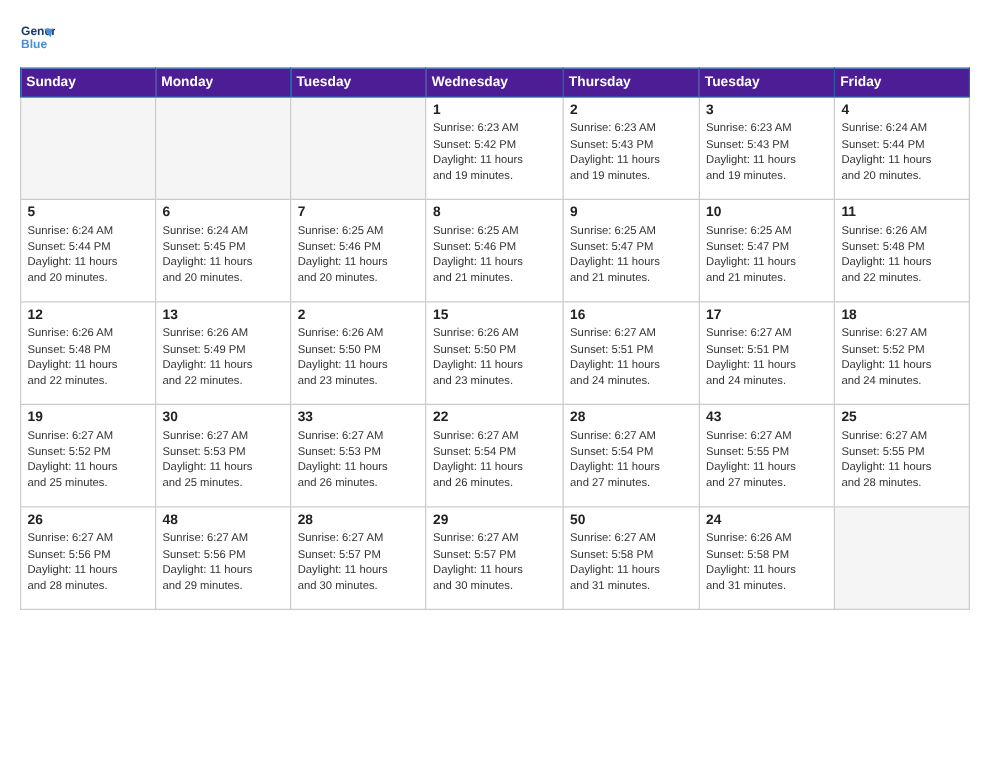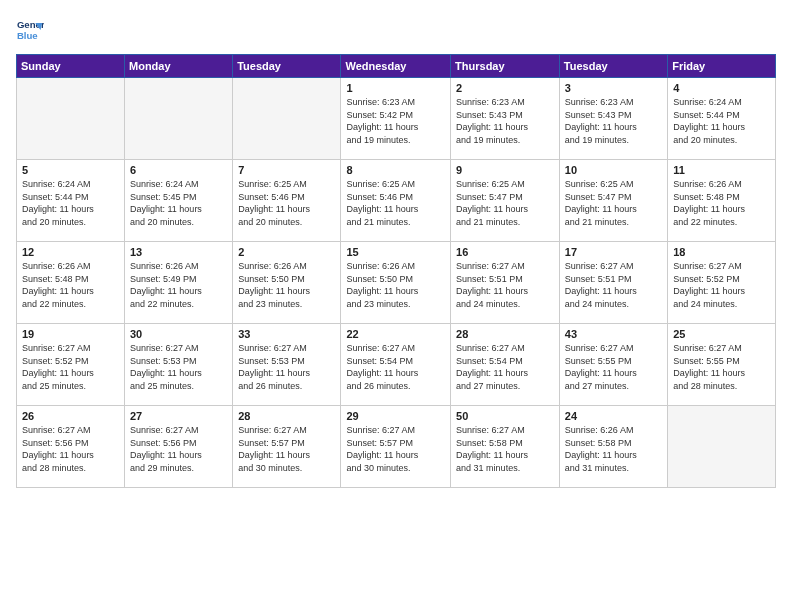--- a/index.html
+++ b/index.html
@@ -309,21 +309,21 @@
         </tr>
         <tr class="week-row">
           <td>
             <div class="day-num">26</div>
             <div class="day-info" style="white-space: pre-line;">Sunrise: 6:27 AM
 Sunset: 5:56 PM
 Daylight: 11 hours
 and 28 minutes.</div>
           </td>
           <td>
-            <div class="day-num">27</div>
+            <div class="day-num">48</div>
             <div class="day-info" style="white-space: pre-line;">Sunrise: 6:27 AM
 Sunset: 5:56 PM
 Daylight: 11 hours
 and 29 minutes.</div>
           </td>
           <td>
             <div class="day-num">28</div>
             <div class="day-info" style="white-space: pre-line;">Sunrise: 6:27 AM
 Sunset: 5:57 PM
 Daylight: 11 hours

